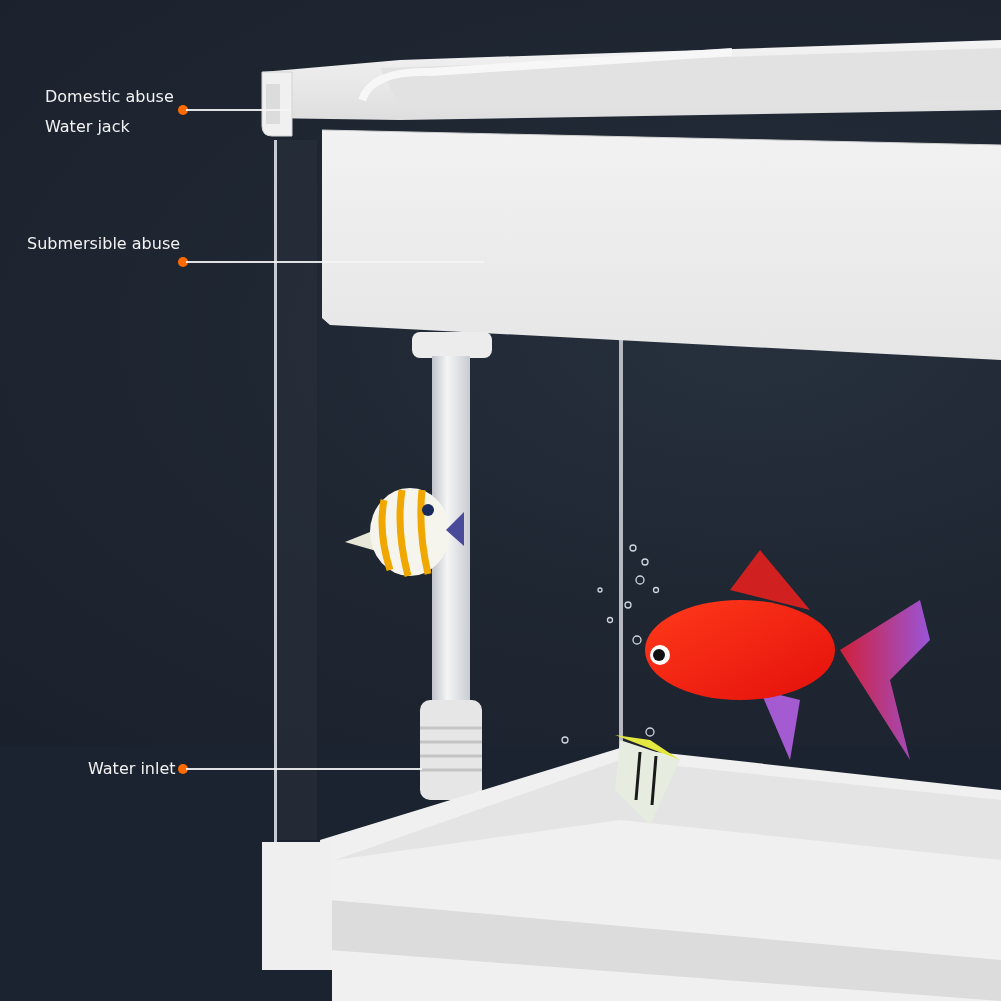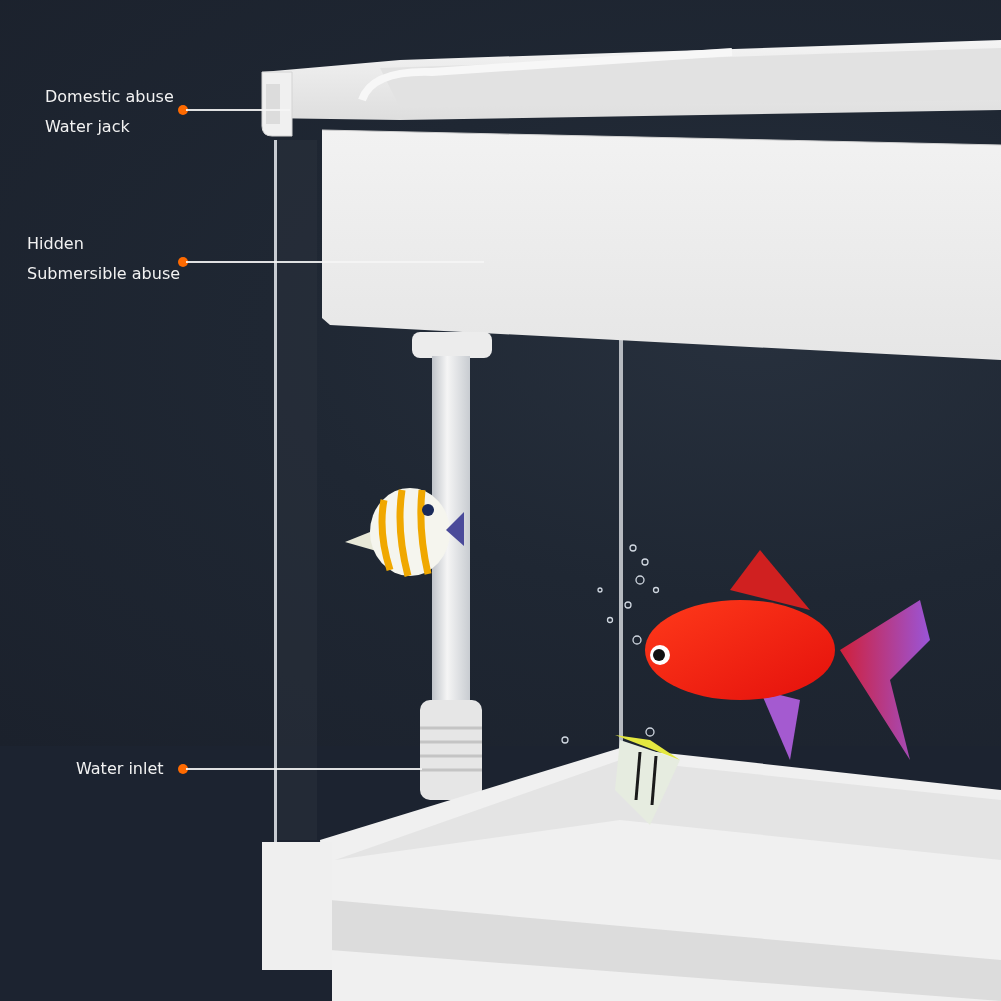--- a/index.html
+++ b/index.html
@@ -124,24 +124,23 @@
   </svg>
 
   <div class="callout-text" style="left:45px; top:82px;">
     <div>Domestic abuse</div>
     <div>Water jack</div>
   </div>
   <div class="dot" style="left:178px; top:105px;"></div>
   <div class="leader" style="left:186px; top:109px; width:104px;"></div>
 
   <div class="callout-text" style="left:27px; top:229px;">
-    <div>Hidden</div>
     <div>Submersible abuse</div>
   </div>
   <div class="dot" style="left:178px; top:257px;"></div>
   <div class="leader" style="left:186px; top:261px; width:298px;"></div>
 
-  <div class="callout-text" style="left:76px; top:754px;">
+  <div class="callout-text" style="left:88px; top:754px;">
     <div>Water inlet</div>
   </div>
   <div class="dot" style="left:178px; top:764px;"></div>
   <div class="leader" style="left:186px; top:768px; width:236px;"></div>
 </div>
 
 </body></html>

